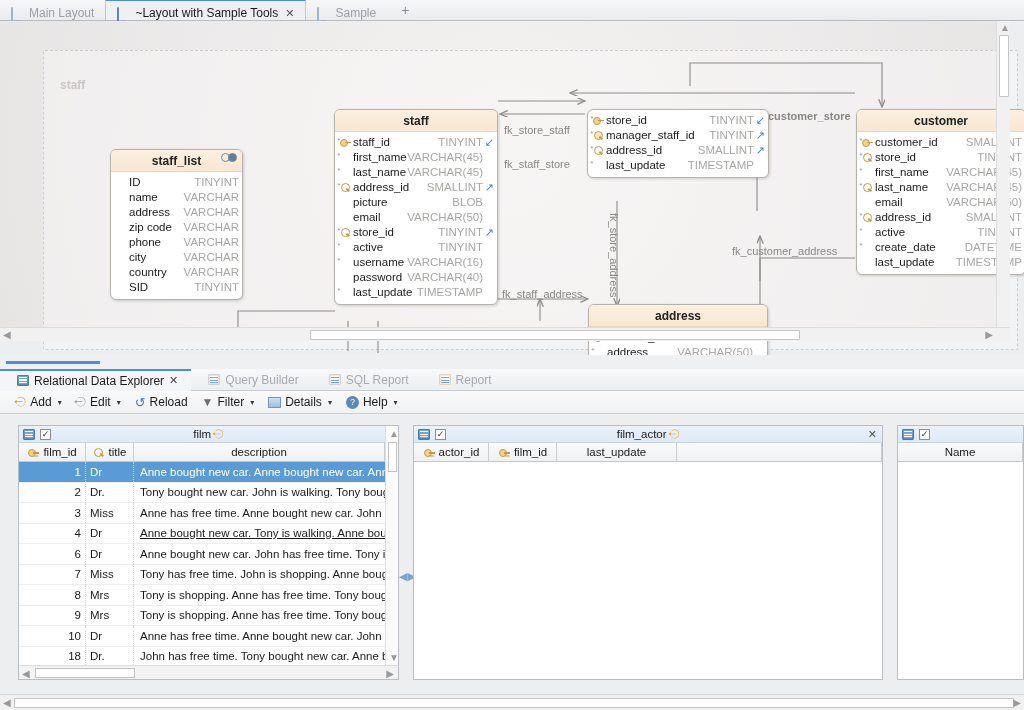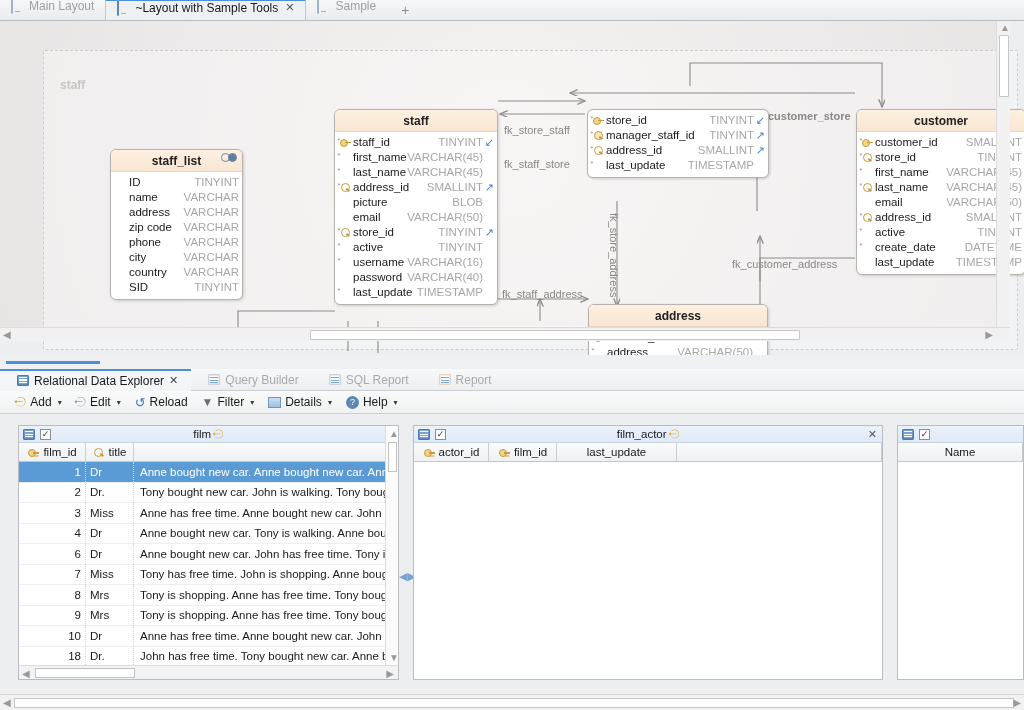--- a/index.html
+++ b/index.html
@@ -15,21 +15,21 @@
   .app { position: relative; width: 1024px; height: 710px; background:#eef0f2; }
 
   
   .tabbar {
     position:absolute; left:0; top:0; width:1024px; height:21px;
     background: linear-gradient(#f6f7f8,#e9ebee);
     border-bottom:1px solid #b9bcc0;
     display:flex; align-items:flex-end;
   }
   .tab {
-    height:21px; display:flex; align-items:flex-start; gap:5px;
+    height:21px; display:flex; align-items:flex-end; gap:5px;
     padding:0 11px; font-size:12px; color:#9aa0a6; cursor:default;
     position:relative;
   }
   .tab.active { color:#1a1a1a; background:#eef0f2; border-top:2px solid #4a90d9;
     border-left:1px solid #c3c6ca; border-right:1px solid #c3c6ca; }
   .tab .tclose { font-size:11px; color:#555; margin-left:2px; }
   .tab-add { padding:0 14px; color:#8b9096; font-size:14px; height:21px; display:flex; align-items:center;}
   .mini-icon { width:13px; height:12px; position:relative; flex:none; }
   .mi-screen { border:1.4px solid #9fb4c8; background:#dce7f2; width:13px; height:10px; border-radius:1px;}
   .mini-icon.on .mi-screen { border-color:#5b86ad; background:#cfe0f0; }
@@ -234,21 +234,21 @@
           <path d="M348,300 L348,330"></path>
           <path d="M378,300 L378,332"></path>
         </g>
       </svg>
 
       <div class="rel-label" style="left:504px; top:89px;margin-top:48px;">fk_staff_store</div>
       <div class="rel-label" style="left:504px; top:103px;">fk_store_staff</div>
       <div class="rel-label" style="left:768px; top:89px;font-weight:bold;">customer_store</div>
       <div class="rel-label" style="left:502px; top:267px;">fk_staff_address</div>
       <div class="rel-label vert" style="left:608px; top:192px;">fk_store_address</div>
-      <div class="rel-label" style="left:732px; top:224px;margin-top:13px;">fk_customer_address</div>
+      <div class="rel-label" style="left:732px; top:224px;">fk_customer_address</div>
 
       <div class="ertable" style="left:110px; top:128px; width:133px;">
         <div class="thead">
           <span>staff_list</span>
           <span class="tbl-eye"></span>
         </div>
         <div class="rows">
           <div class="erow">
               <span class="c-ico"></span>
               <span class="c-name">ID</span>
@@ -598,41 +598,44 @@
               <i class="key" style="top:3px;"></i>
             </span>
             <span>film_id</span>
           </div>
         <div class="hdr-cell" style="width:48px;">
             <span class="c-ico" style="width:13px;">
               <i class="mag" style="top:3px;"></i>
             </span>
             <span>title</span>
           </div>
+        <div class="hdr-cell" style="width:251px;">
+            <span>description</span>
+          </div>
       </div>
       <div>
         <div class="row sel">
             <span class="cell-id" style="width:67px;">1</span>
             <span class="cell-title" style="width:48px;">Dr</span>
             <span class="cell-desc" style="width:251px;">Anne bought new car. Anne bought new car. Ann</span>
           </div>
         <div class="row">
             <span class="cell-id" style="width:67px;">2</span>
             <span class="cell-title" style="width:48px;">Dr.</span>
             <span class="cell-desc" style="width:251px;">Tony bought new car. John is walking. Tony boug</span>
           </div>
         <div class="row">
             <span class="cell-id" style="width:67px;">3</span>
             <span class="cell-title" style="width:48px;">Miss</span>
             <span class="cell-desc" style="width:251px;">Anne has free time. Anne bought new car. John h</span>
           </div>
         <div class="row">
             <span class="cell-id" style="width:67px;">4</span>
             <span class="cell-title" style="width:48px;">Dr</span>
-            <span class="cell-desc" style="width:251px;">Anne bought new car. Tony is walking. Anne bou</span>
+            <span class="cell-desc" style="width:251px;text-decoration:underline;">Anne bought new car. Tony is walking. Anne bou</span>
           </div>
         <div class="row">
             <span class="cell-id" style="width:67px;">6</span>
             <span class="cell-title" style="width:48px;">Dr</span>
             <span class="cell-desc" style="width:251px;">Anne bought new car. John has free time. Tony is</span>
           </div>
         <div class="row">
             <span class="cell-id" style="width:67px;">7</span>
             <span class="cell-title" style="width:48px;">Miss</span>
             <span class="cell-desc" style="width:251px;">Tony has free time. John is shopping. Anne boug</span>

